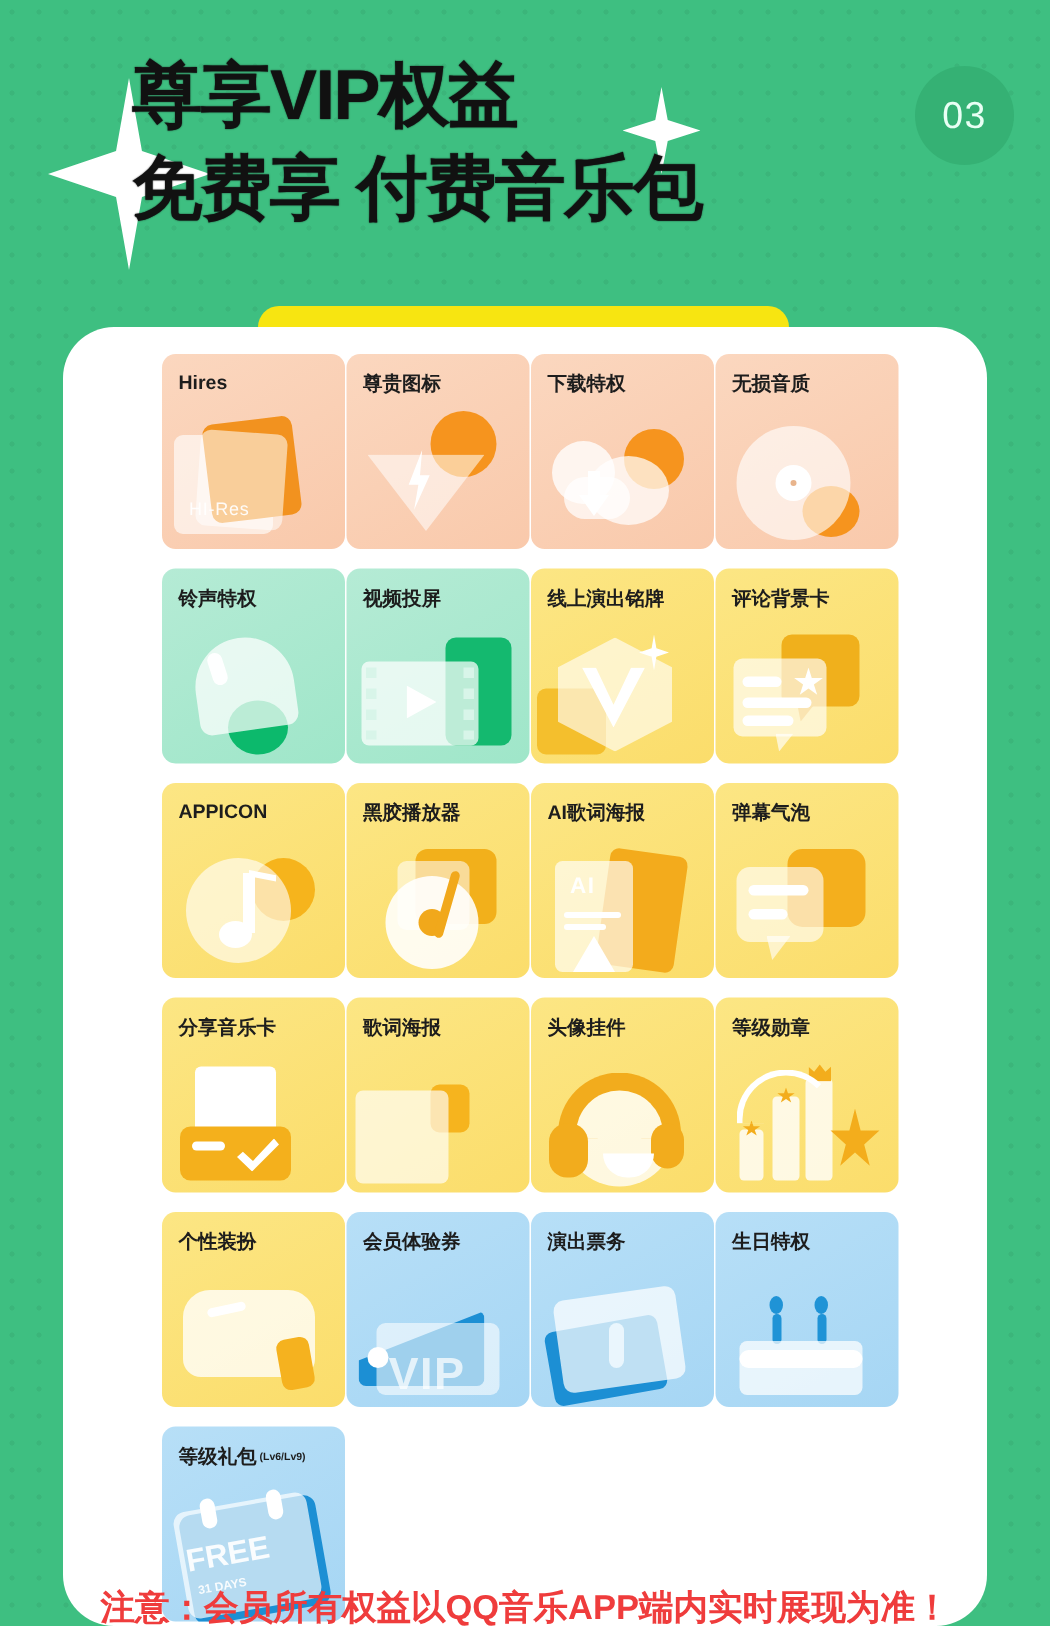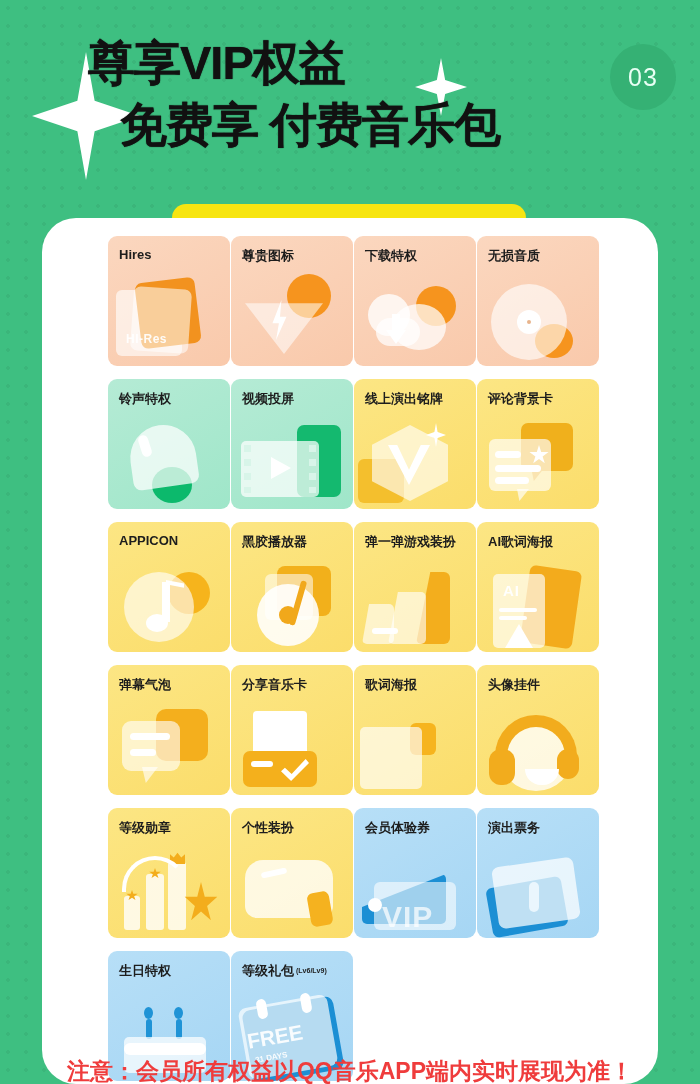--- a/index.html
+++ b/index.html
@@ -60,21 +60,21 @@
   }
   .title-line {
     color: #111111;
     font-weight: 700;
     font-size: 47px;
     line-height: 58px;
     letter-spacing: -1px;
     white-space: nowrap;
     text-shadow: 0 0 1px #111;
   }
-  .title-line-2 { margin-top: 4px; margin-left: 32px; }
+  .title-line-2 { margin-top: 4px; }
 
   .page-badge {
     position: absolute;
     right: 24px;
     top: 44px;
     width: 66px;
     height: 66px;
     border-radius: 50%;
     background: #35b174;
     display: flex;
@@ -196,21 +196,21 @@
   <div class="yellow-tab"></div>
 
   <div class="panel">
     <div class="grid">
 
       <div class="card c-peach">
         <div class="art">
           <div style="left:8px;top:54px;width:66px;height:66px;background:rgba(255,255,255,.62);border-radius:6px;"></div>
           <div style="left:30px;top:44px;width:60px;height:66px;background:#f2921f;border-radius:7px;transform:rotate(-7deg);"></div>
           <div style="left:24px;top:52px;width:58px;height:64px;background:rgba(255,255,255,.55);border-radius:7px;transform:rotate(4deg);"></div>
-          <div style="left:18px;top:96px;font-size:12px;font-weight:700;color:rgba(255,255,255,.92);letter-spacing:.5px;">HI-Res</div>
+          <div style="left:18px;top:96px;font-size:12px;font-weight:400;color:rgba(255,255,255,.92);letter-spacing:.5px;">HI-Res</div>
         </div>
         <div class="card-label">Hires</div>
       </div>
 
       <div class="card c-peach">
         <div class="art">
           <div class="blob" style="left:56px;top:38px;width:44px;height:44px;background:#f6941e;"></div>
           <div style="left:14px;top:56px;width:78px;height:62px;background:rgba(255,255,255,.55);clip-path:polygon(0% 18%,100% 18%,50% 100%);"></div>
           <div style="left:40px;top:64px;width:18px;height:40px;background:#fff;clip-path:polygon(58% 0,8% 58%,44% 58%,28% 100%,86% 42%,50% 42%);"></div>
         </div>
@@ -306,29 +306,20 @@
         <div class="art">
           <div style="left:46px;top:44px;width:54px;height:50px;background:#f2b01b;border-radius:8px;"></div>
           <div style="left:34px;top:52px;width:48px;height:46px;background:rgba(255,255,255,.55);border-radius:6px;"></div>
           <div class="blob" style="left:26px;top:62px;width:62px;height:62px;background:rgba(255,255,255,.88);"></div>
           <div class="blob" style="left:48px;top:84px;width:18px;height:18px;background:#f1a81b;"></div>
           <div style="left:64px;top:58px;width:6px;height:46px;background:#f1a81b;border-radius:3px;transform:rotate(16deg);"></div>
         </div>
         <div class="card-label">黑胶播放器</div>
       </div>
 
-      <div class="card c-yellow">
-        <div class="art">
-          <div style="left:62px;top:50px;width:34px;height:72px;background:#f3ae1d;clip-path:polygon(42% 0,100% 0,100% 100%,0 100%);border-radius:6px;"></div>
-          <div style="left:34px;top:70px;width:38px;height:52px;background:rgba(255,255,255,.62);clip-path:polygon(26% 0,100% 0,100% 100%,0 100%);border-radius:5px;"></div>
-          <div style="left:8px;top:82px;width:32px;height:40px;background:rgba(255,255,255,.62);clip-path:polygon(22% 0,100% 0,100% 100%,0 100%);border-radius:5px;"></div>
-          <div style="left:18px;top:106px;width:26px;height:6px;background:#fff;border-radius:3px;"></div>
-        </div>
-        <div class="card-label">弹一弹游戏装扮</div>
-      </div>
 
       <div class="card c-yellow">
         <div class="art">
           <div style="left:48px;top:46px;width:52px;height:78px;background:#f3ab1c;border-radius:6px;transform:rotate(8deg);"></div>
           <div style="left:16px;top:52px;width:52px;height:74px;background:rgba(255,255,255,.66);border-radius:5px;"></div>
           <div style="left:26px;top:60px;font-size:15px;font-weight:700;color:rgba(255,255,255,.95);letter-spacing:1px;">AI</div>
           <div style="left:22px;top:86px;width:38px;height:4px;background:#fff;border-radius:2px;"></div>
           <div style="left:22px;top:94px;width:28px;height:4px;background:#fff;border-radius:2px;"></div>
           <div style="left:28px;top:102px;width:28px;height:24px;background:#fff;clip-path:polygon(50% 0,100% 100%,0 100%);"></div>
         </div>

